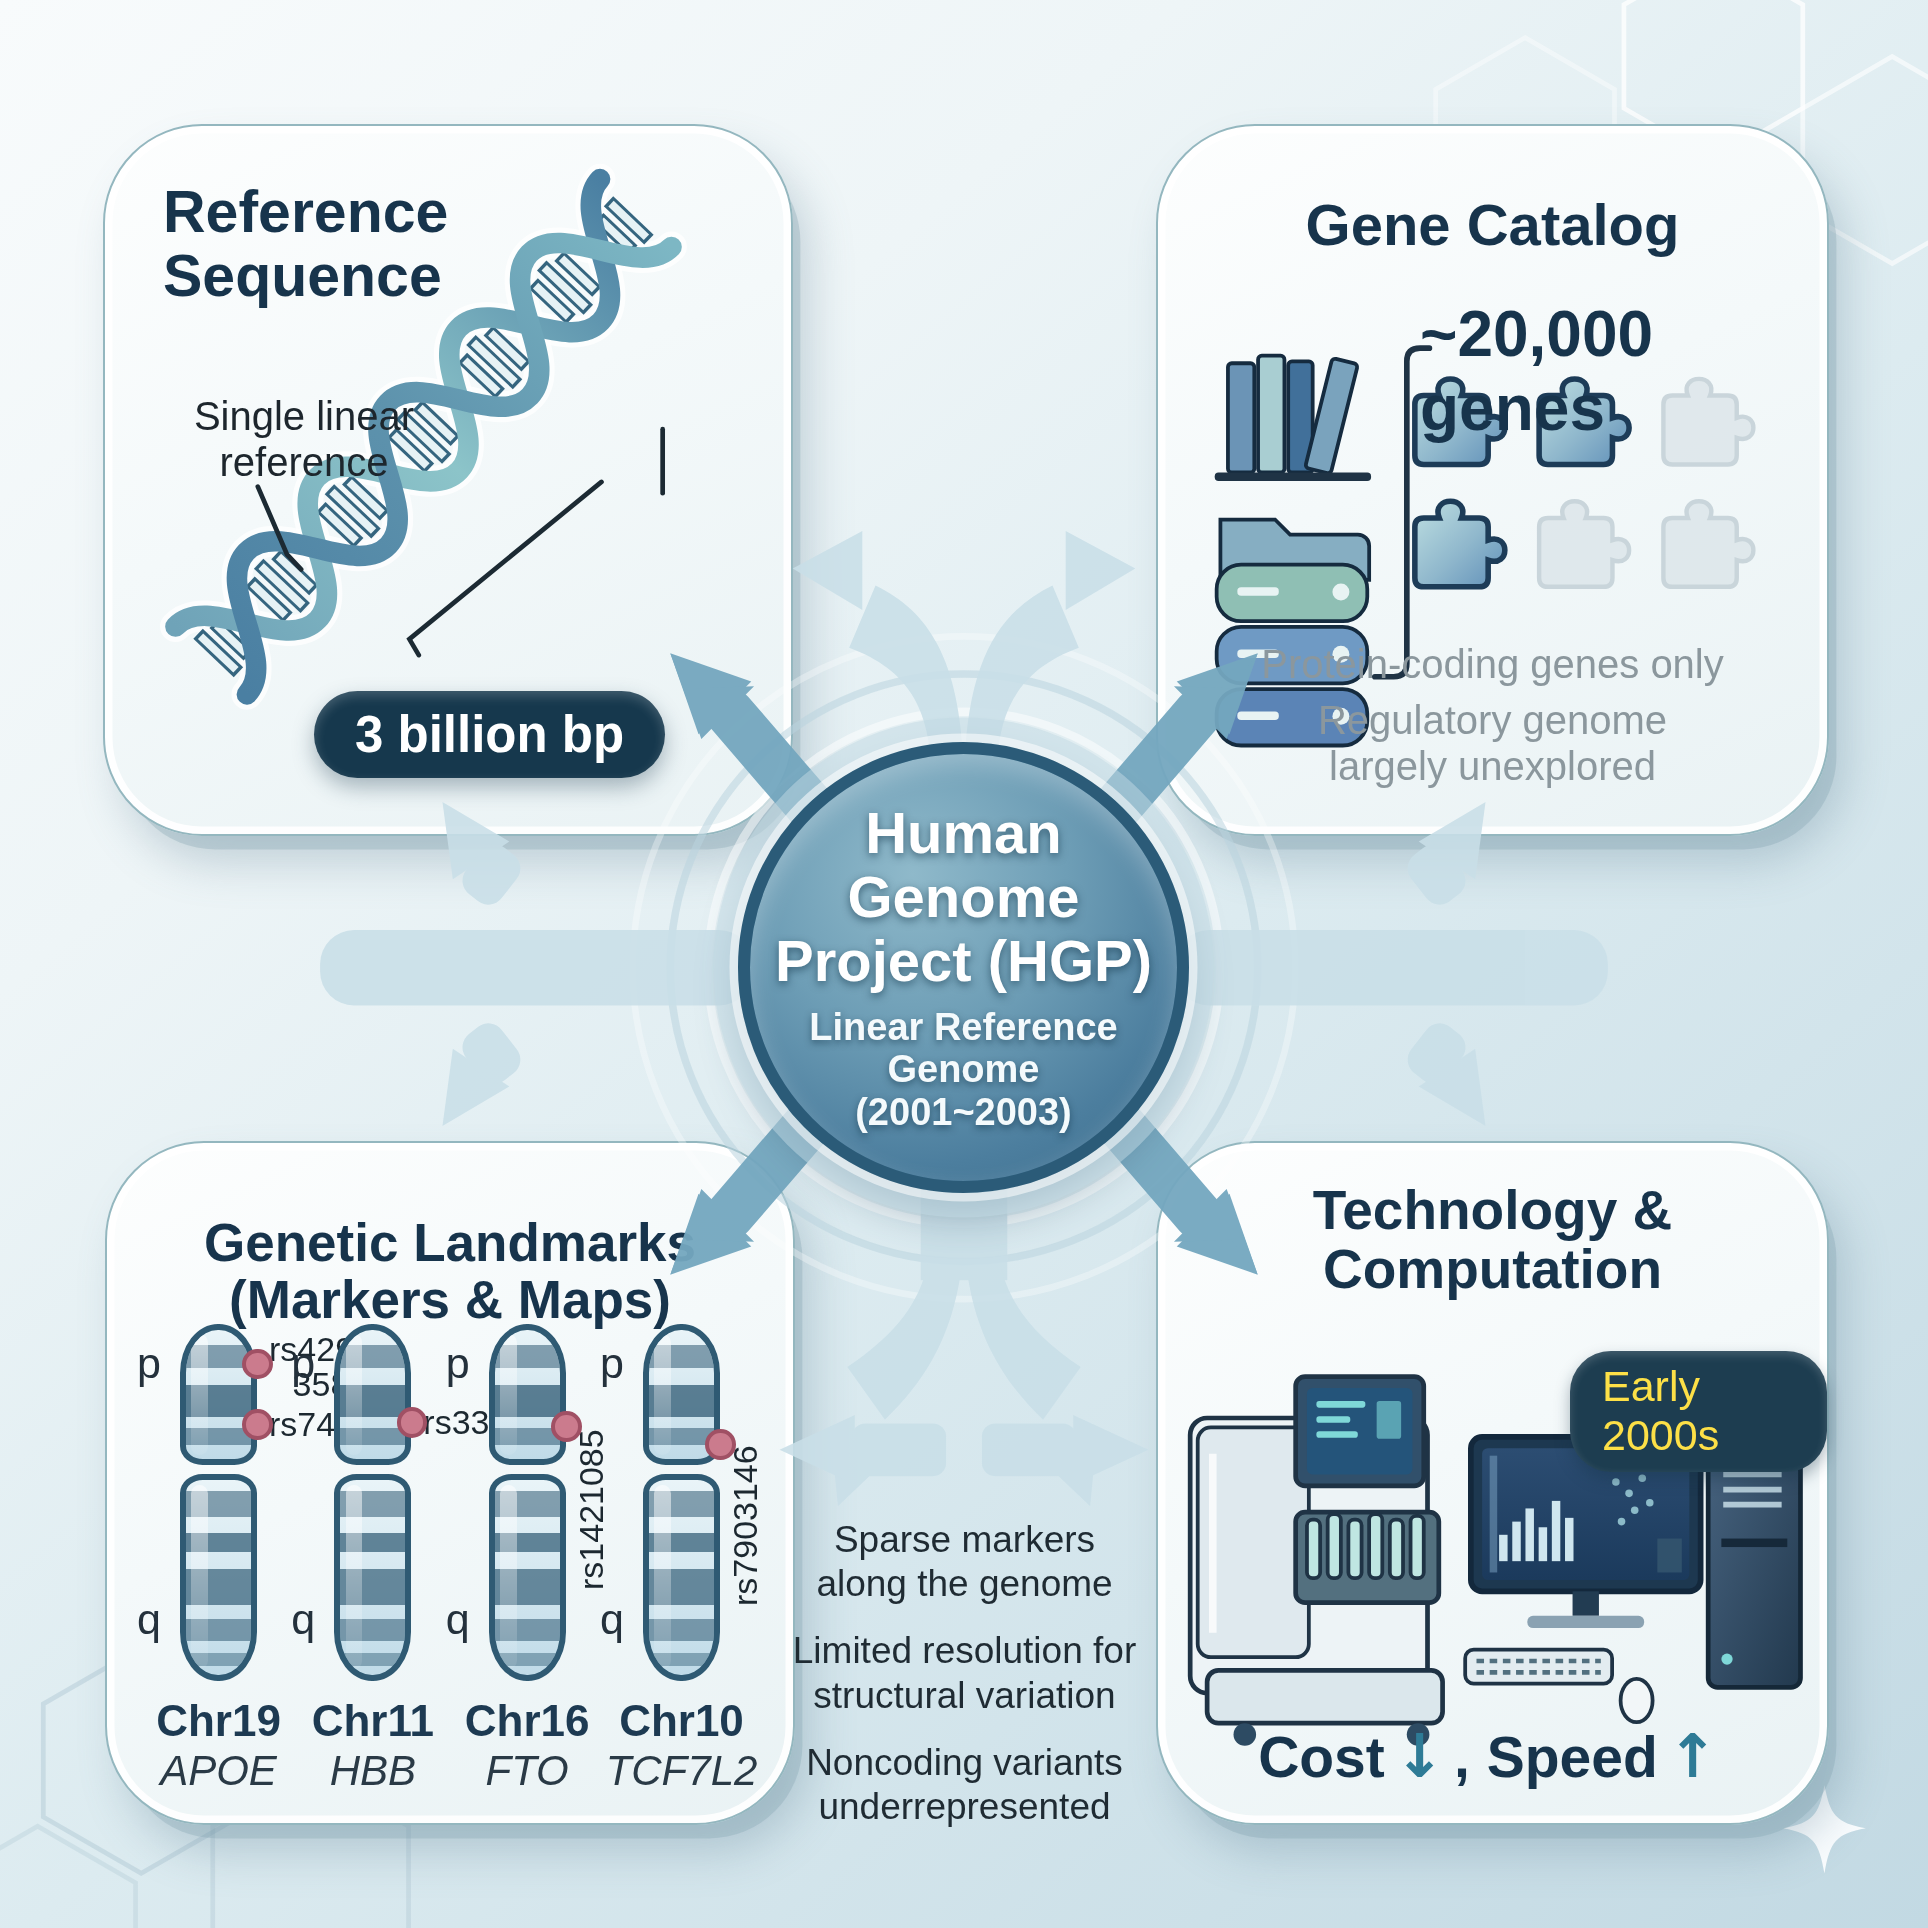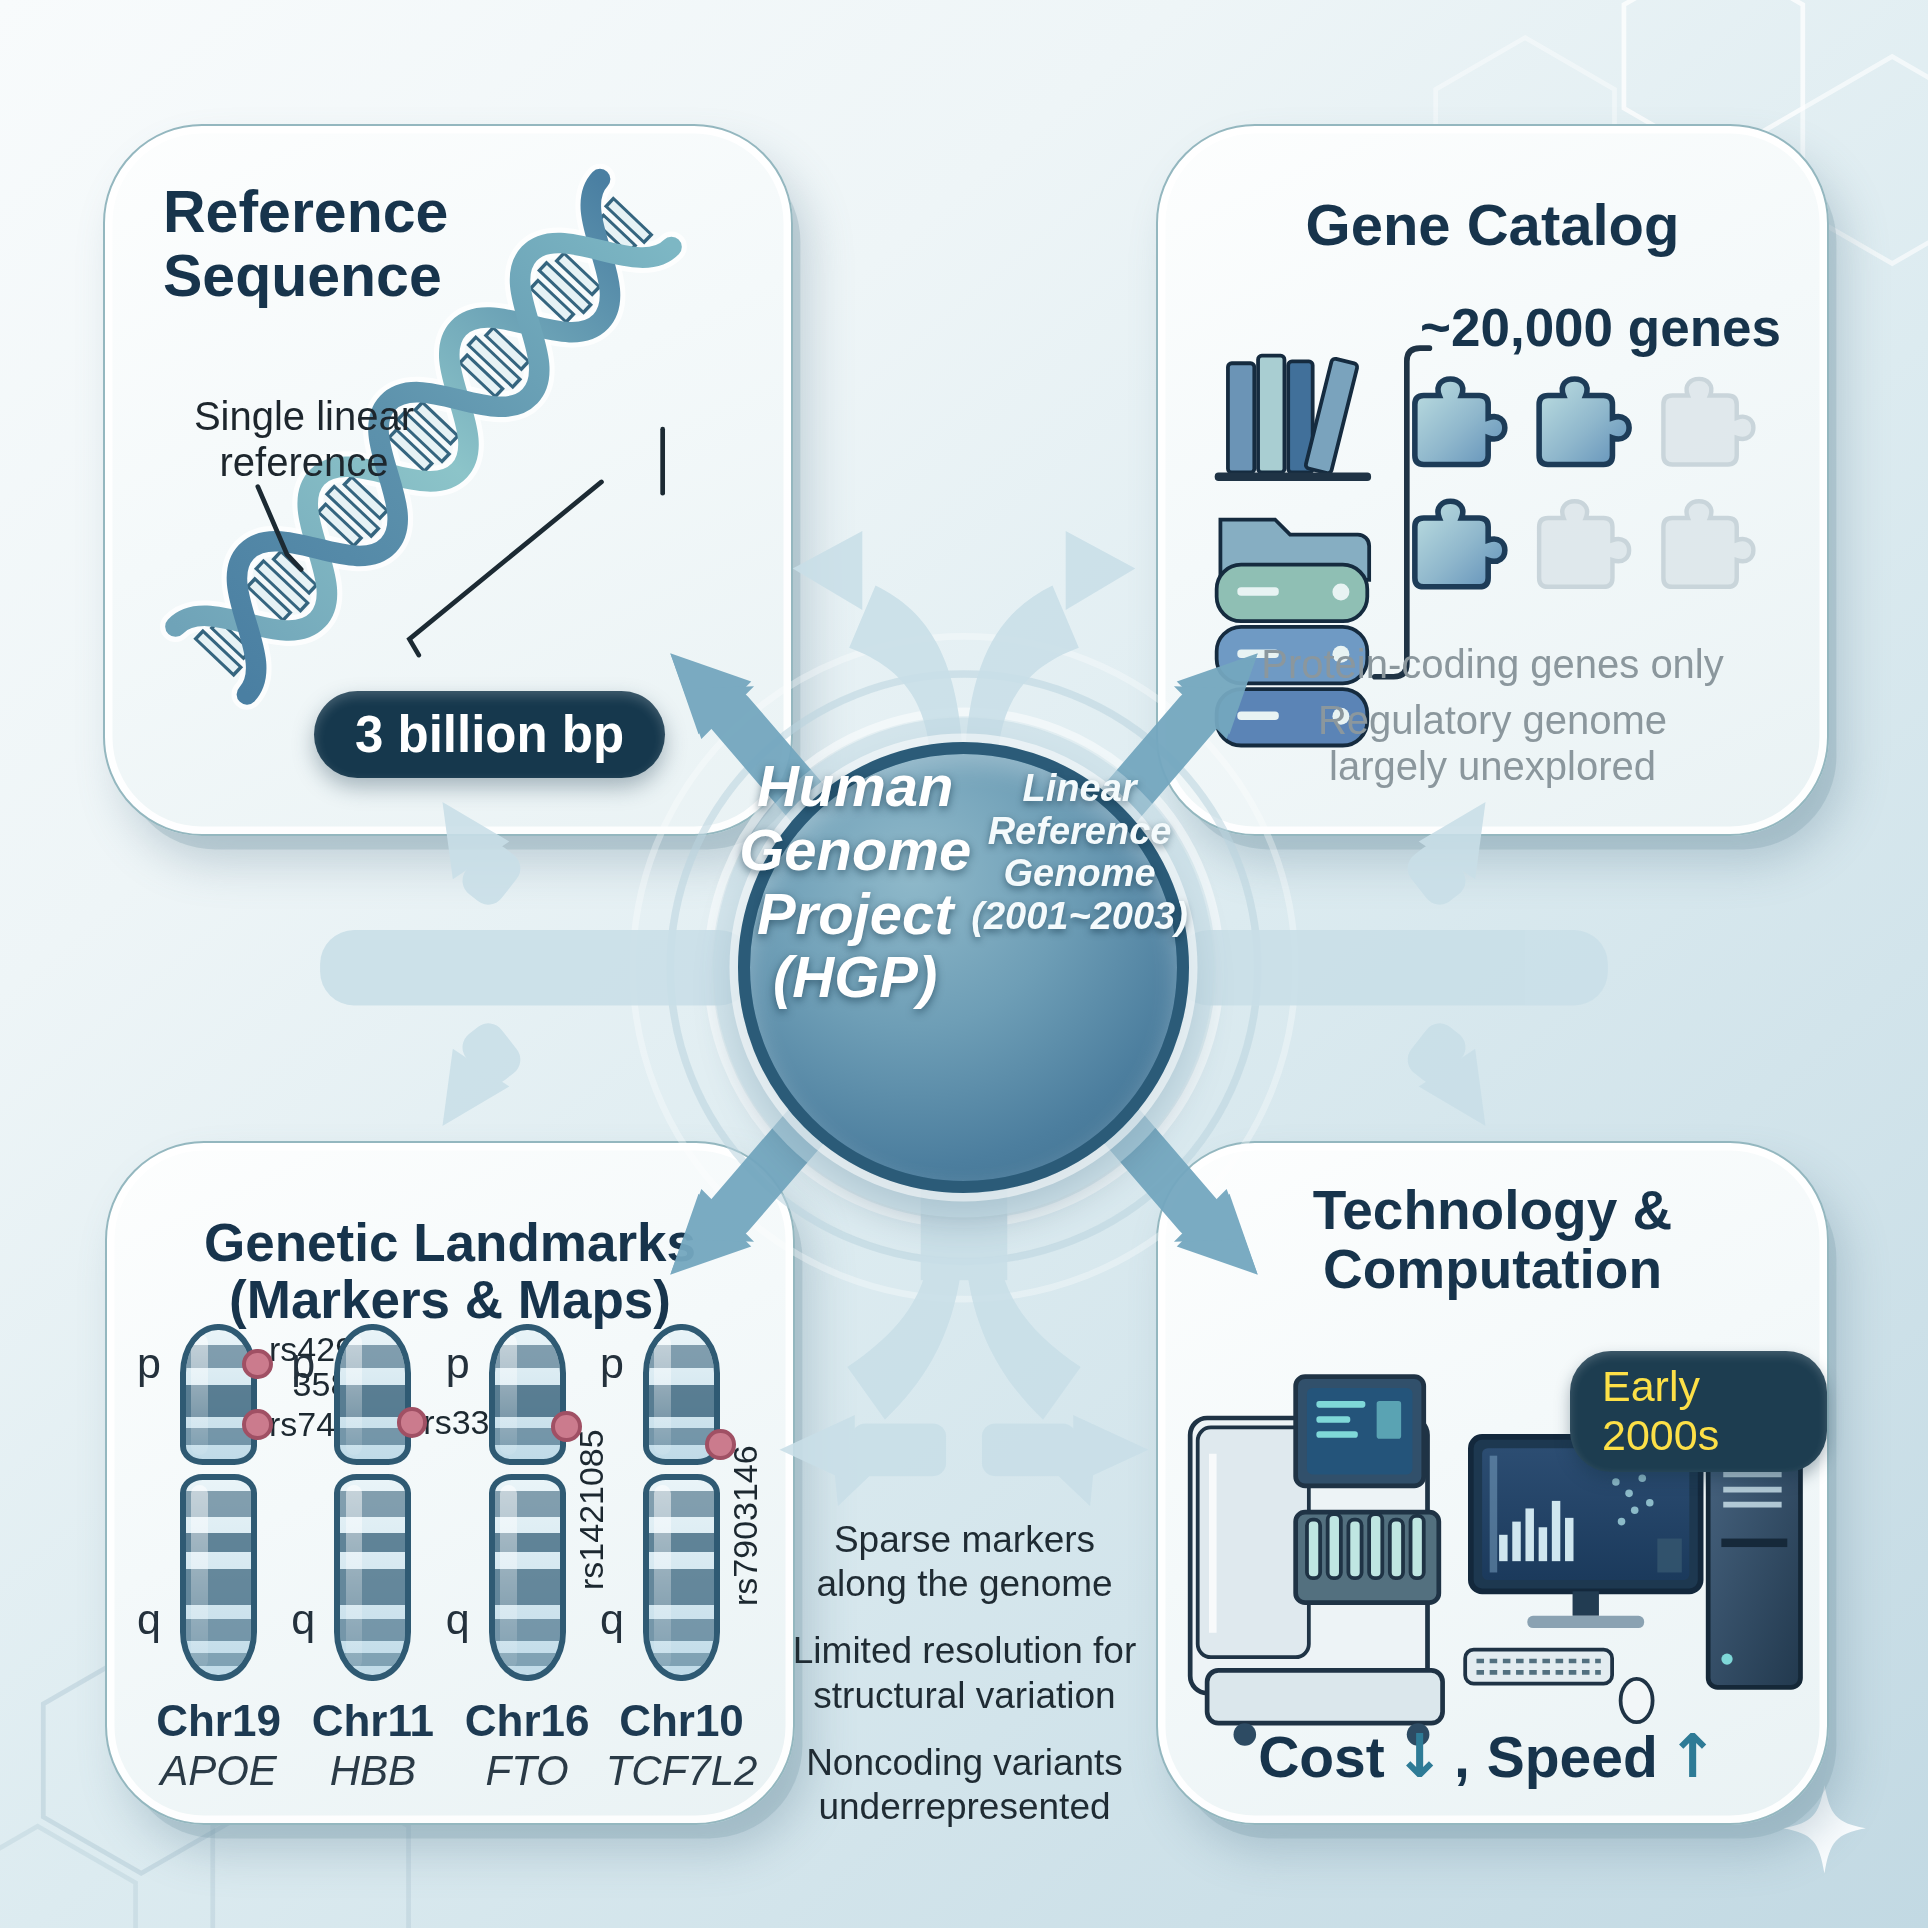--- a/index.html
+++ b/index.html
@@ -37,21 +37,21 @@
   
   .single-linear{left:34px;top:267px;width:330px;font-size:40px;color:#1d262d;text-align:center;line-height:1.15;}
   .diversity{left:403px;top:365px;width:245px;font-size:39px;color:#1d262d;text-align:center;line-height:1.14;}
   .bp-badge{
     left:209px;top:565px;background:#16384d;color:#ffffff;font-size:51px;font-weight:bold;
     padding:14px 41px;border-radius:49px;
     box-shadow:inset 0 4.7px 11.3px rgba(255,255,255,.20), 0 9.4px 21px rgba(30,60,80,.35);
   }
 
   
-  .genes-count{left:262px;top:171px;width:377px;font-size:53px;font-weight:bold;color:#17344c;}
+  .genes-count{left:262px;top:171px;width:377px;font-size:64px;font-weight:bold;color:#17344c;}
   .gc-note1{left:0;right:0;top:516px;text-align:center;font-size:40px;color:#8b979d;}
   .gc-note2{left:0;right:0;top:571px;text-align:center;font-size:40px;color:#8b979d;line-height:1.16;}
 
   
   .chromo-row{position:absolute;left:40px;right:40px;top:181px;height:395px;display:flex;justify-content:space-between;}
   .chromo-col{position:relative;width:143px;display:flex;flex-direction:column;align-items:center;}
   .chromo{position:relative;width:77px;}
   .arm{position:relative;box-sizing:border-box;width:77px;border:6.6px solid #2f5a73;
        background:linear-gradient(180deg,#e9f4f8,#c0dbe8);overflow:hidden;}
   .arm.p{height:141px;border-radius:38px 38px 22.6px 22.6px / 49px 49px 19px 19px;}
@@ -87,21 +87,21 @@
   .cost-speed .arrow{font-family:"DejaVu Sans", sans-serif;color:#2e7b96;font-size:60px;margin:0 9.4px;}
   .cost-speed .sep{margin-right:17px;}
 
   
   #hub{
     left:738px;top:742px;width:427px;height:427px;border-radius:50%;z-index:30;
     background:radial-gradient(circle at 38% 28%, #8fb9ca 0%, #6e9eb6 38%, #4c7e9e 72%, #3c6c8c 100%);
     border:12.2px solid #2b5b78;
     box-shadow:0 0 0 8.5px rgba(255,255,255,.55), 0 0 0 24.5px rgba(193,217,228,.5),
                0 21px 41px rgba(50,85,110,.40), inset 0 11.3px 24.5px rgba(255,255,255,.28);
-    display:flex;align-items:flex-start;justify-content:center;text-align:center;font-style:italic;
+    display:flex;flex-direction:column;align-items:center;justify-content:center;text-align:center;
   }
   .hub-title{font-size:58px;font-weight:bold;color:#fff;line-height:1.1;text-shadow:0 2.8px 8.5px rgba(8,40,60,.55);}
   .hub-subtitle{font-size:38px;font-weight:bold;color:#f4fafc;line-height:1.12;margin-top:13px;text-shadow:0 2.8px 7.5px rgba(8,40,60,.5);}
 
   
   #caveats{left:701px;top:1518px;width:527px;z-index:25;text-align:center;}
   #caveats p{margin:0 0 22.6px 0;font-size:37px;line-height:1.2;color:#1f2b33;}
 
   #arrow-layer{left:0;top:0;width:1928px;height:1928px;z-index:20;pointer-events:none;}
 </style>

